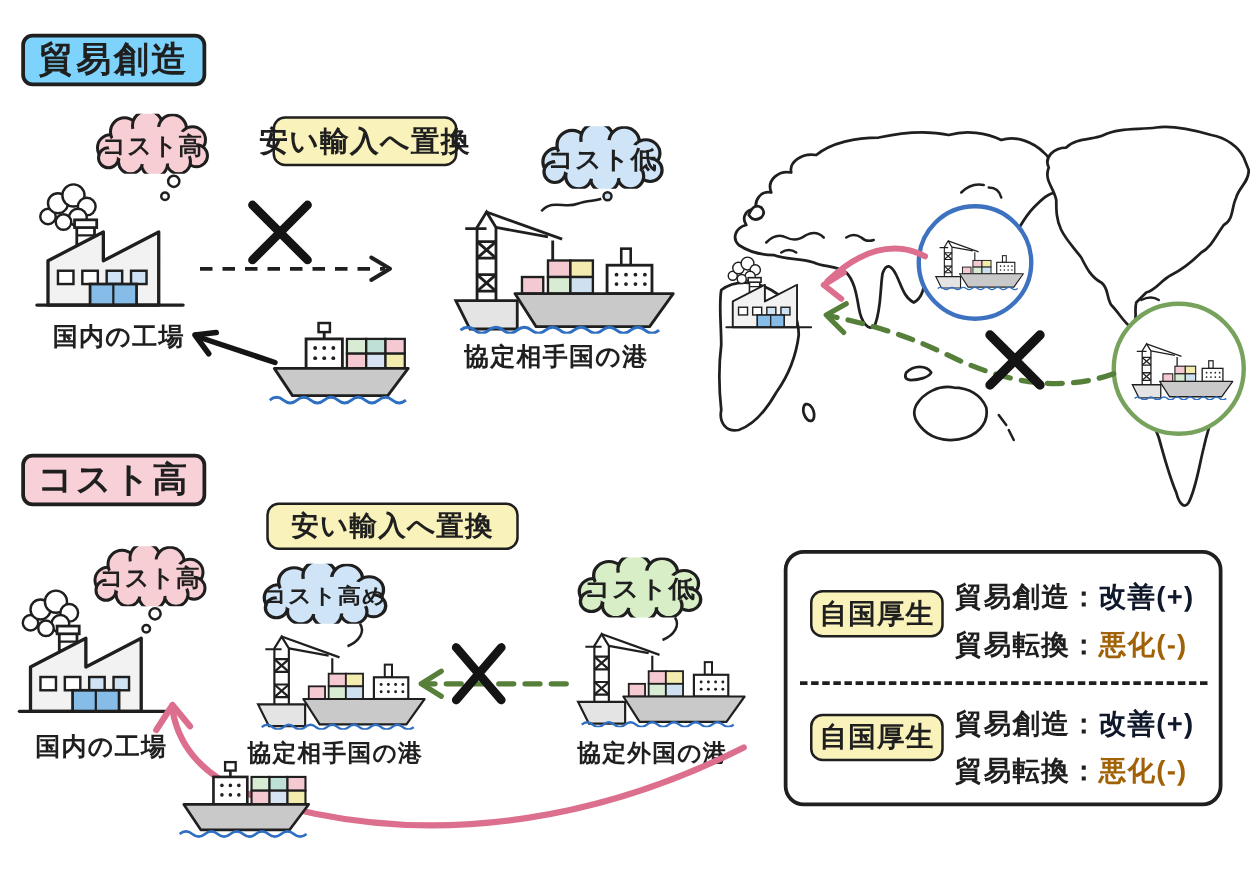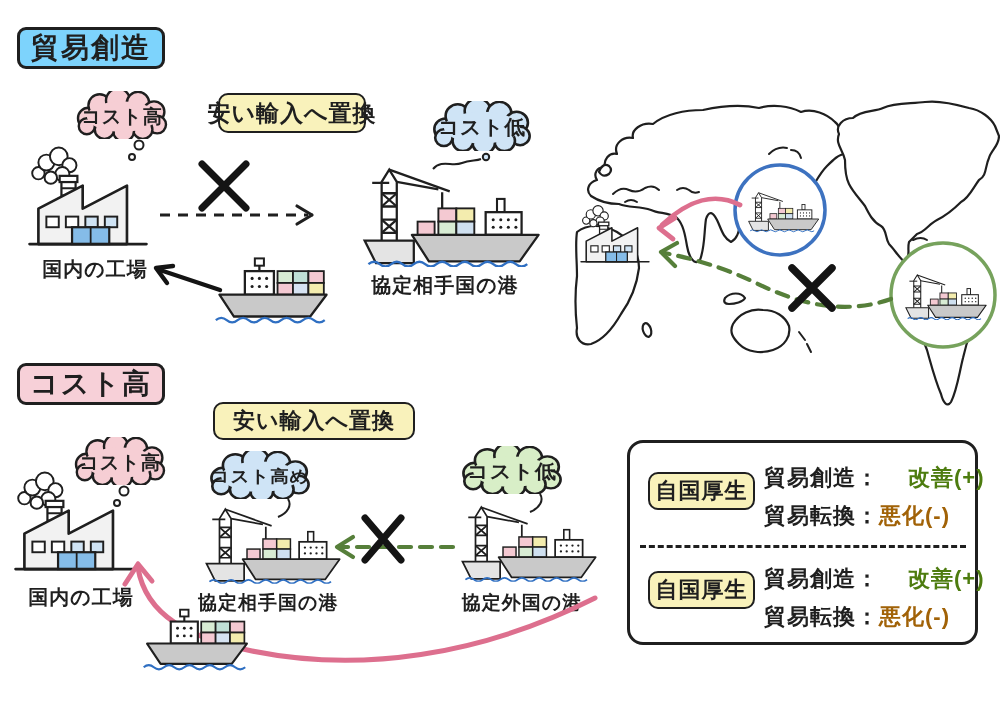--- a/index.html
+++ b/index.html
@@ -30,21 +30,21 @@
   }
   .sumbox{
     border:3px solid #1f1f1f;border-radius:16px;background:#fff;box-sizing:border-box;
   }
   .sum-badge{
     position:absolute;display:flex;align-items:center;justify-content:center;
     border:2.5px solid #1f1f1f;border-radius:10px;background:#f9f2bb;
     font-weight:700;font-size:22px;letter-spacing:1px;box-sizing:border-box;white-space:nowrap;
   }
   .sum-line{position:absolute;font-size:22px;font-weight:700;letter-spacing:1px;white-space:nowrap;}
-  .val-blue{color:#4d7c0f;margin-left:29px;}
+  .val-blue{color:#0f172a;}
   .val-pink{color:#a16207;}
   .divider{position:absolute;border-top:3px dashed #1f1f1f;height:0;}
 </style>
 </head>
 <body>
 
 <div class="canvas">
 
   <svg width="0" height="0" style="position:absolute" aria-hidden="true">
     <defs>

